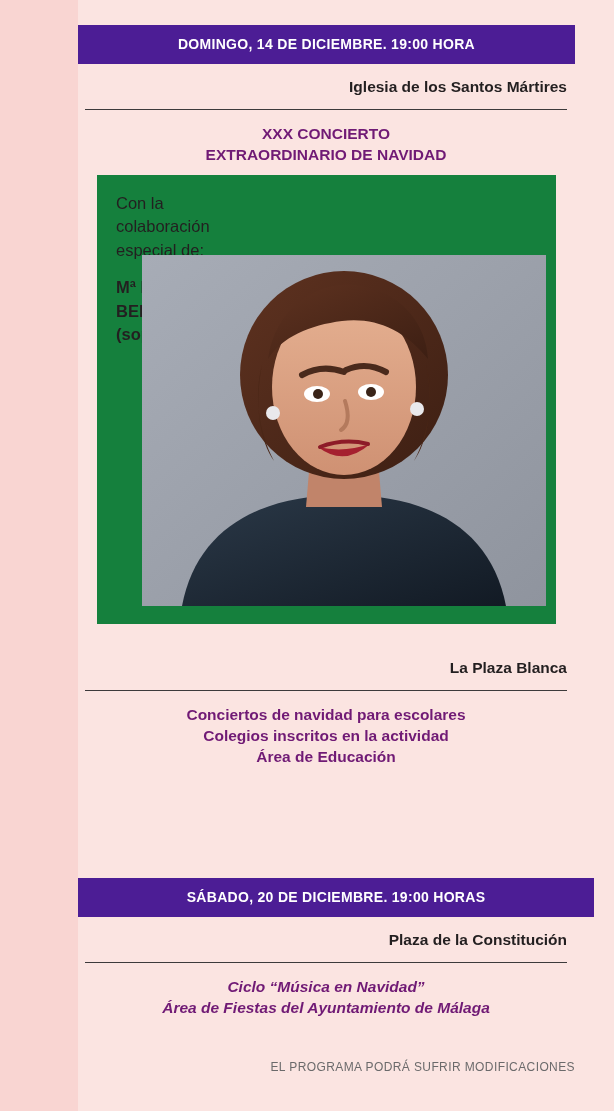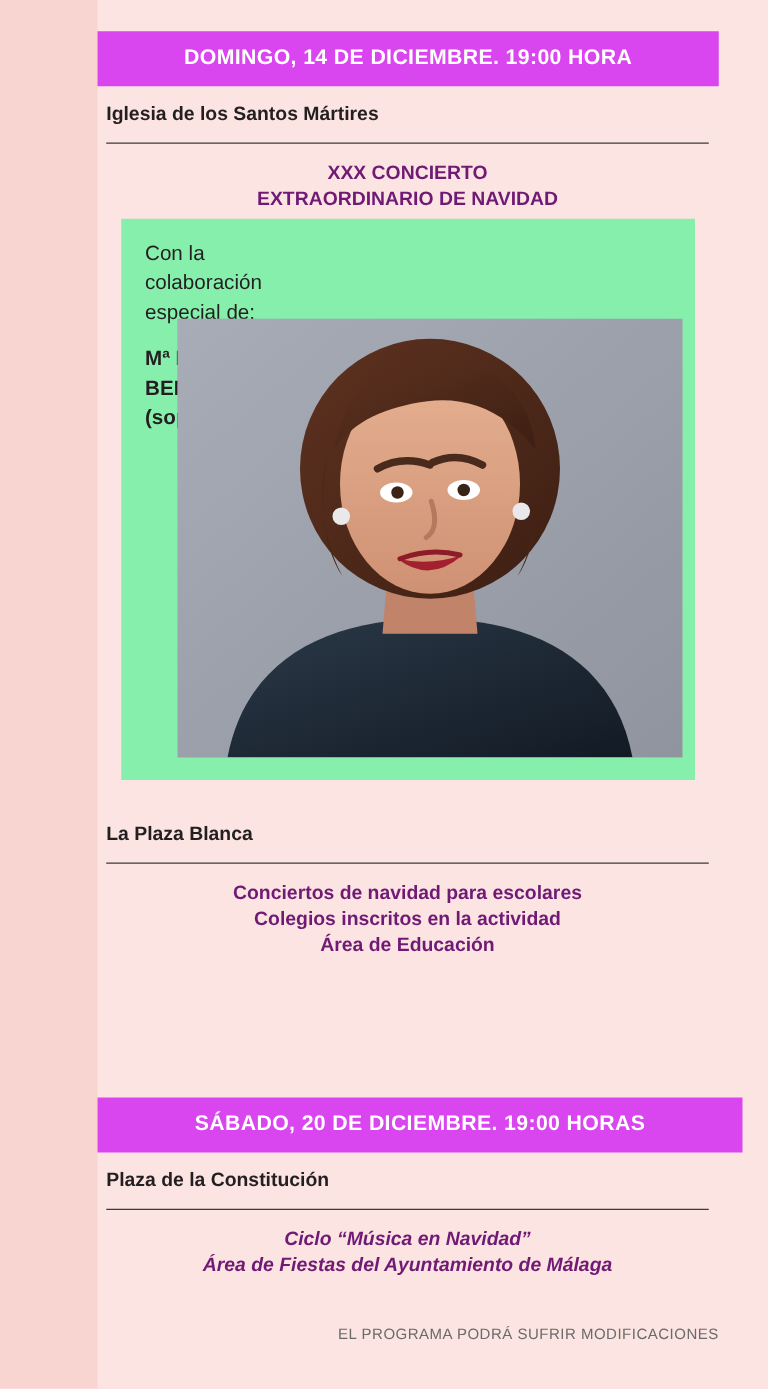--- a/index.html
+++ b/index.html
@@ -32,33 +32,33 @@
   .content {
     position: absolute;
     left: 78px;
     top: 0;
     width: 536px;
     height: 1111px;
   }
 
   
   .banner {
-    background: #d946ef;
+    background: #4c1d95;
     color: #ffffff;
     text-align: center;
-    font-size: 17px;
+    font-size: 14px;
     font-weight: bold;
     letter-spacing: 0.3px;
     line-height: 1.45;
     padding: 9px 10px 10px 10px;
   }
   .banner.two-line { padding: 11px 10px 12px 10px; }
 
   .venue {
-    text-align: left;
+    text-align: right;
     font-size: 15.5px;
     font-weight: bold;
     color: #231f20;
     padding: 14px 0 13px 0;
     border-bottom: 1.2px solid #3c3a3b;
     margin: 0 0 0 0;
   }
 
   .detail {
     text-align: center;
@@ -75,21 +75,21 @@
   .block1 .venue { width: 482px; margin-left: 7px; }
   .block1 .detail { width: 482px; margin-left: 7px; }
 
   
   .collab-card {
     position: absolute;
     top: 175px;
     left: 19px;
     width: 459px;
     height: 449px;
-    background: #86efac;
+    background: #15803d;
   }
   .collab-text {
     position: absolute;
     left: 19px;
     top: 17px;
     width: 160px;
     font-size: 16.5px;
     line-height: 1.42;
     color: #231f20;
   }

